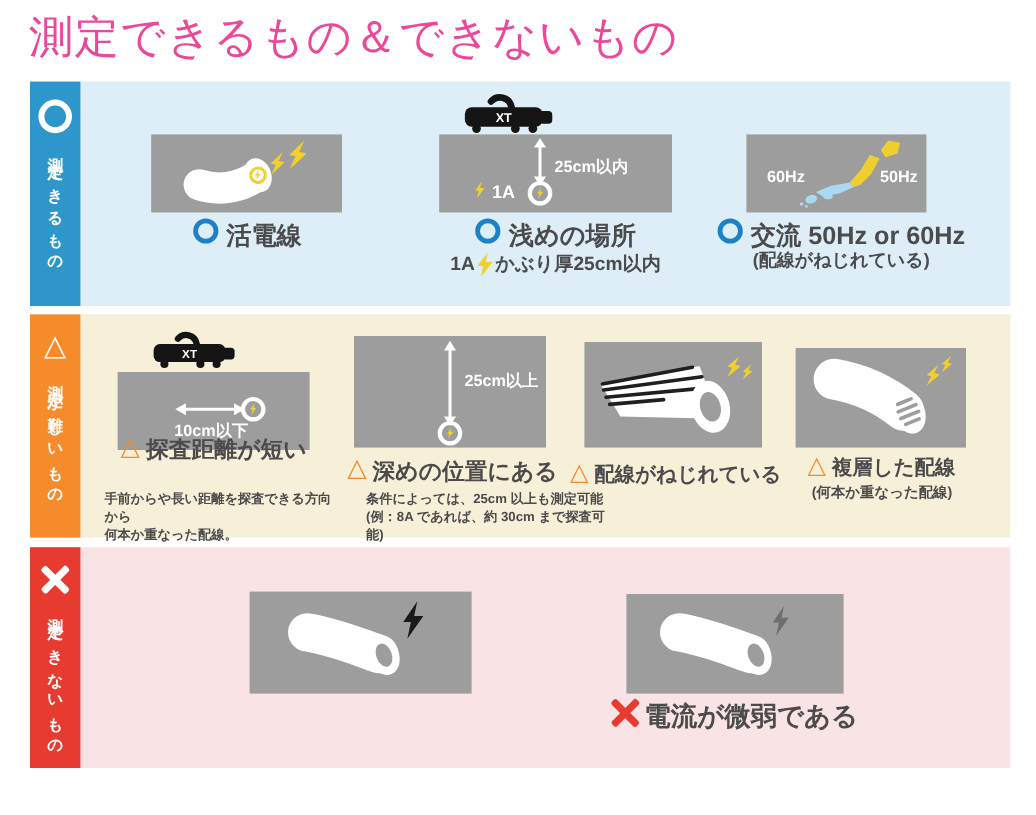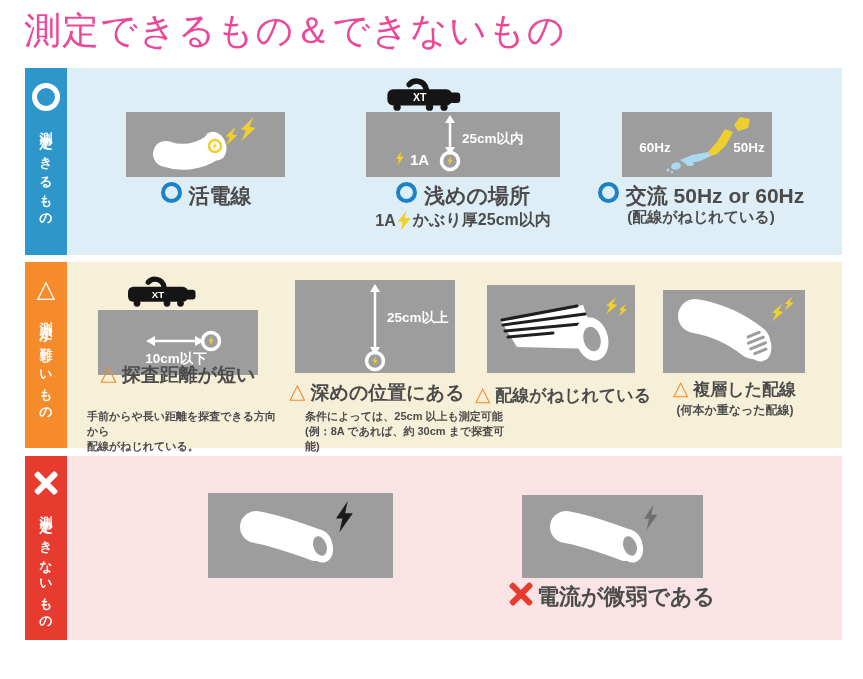--- a/index.html
+++ b/index.html
@@ -166,21 +166,21 @@
         <use href="#bolt" fill="#f1cf2d" transform="translate(110.5,26) scale(0.37)"></use>
         <text x="78" y="53" fill="#ffffff" font-size="13.5" font-weight="bold" text-anchor="middle">10cm以下</text>
       </svg>
     </div>
     <div class="item-label" style="left:58px; top:100px; width:190px; font-size:19px;">
       <span class="tri-mark" style="font-size:21px;"></span>
       <span>探査距離が短い</span>
     </div>
     <div class="caption" style="left:62px; top:147px; width:195px; font-size:11px; line-height:1.35;">
       <span style="display:block">手前からや長い距離を探査できる方向から</span>
-      <span style="display:block">配線がねじれている。</span>
+      <span style="display:block">何本か重なった配線。</span>
     </div>
 
     <div class="graybox" style="left:270px; top:18px; width:160px; height:93px;">
       <svg class="abs" style="left:0;top:0" width="160" height="93" viewBox="0 0 160 93">
         <polygon points="80,4 75,12 85,12" fill="#ffffff"></polygon>
         <line x1="80" y1="11" x2="80" y2="69" stroke="#ffffff" stroke-width="2.5"></line>
         <polygon points="80,75 75,67 85,67" fill="#ffffff"></polygon>
         <circle cx="80" cy="81" r="8.5" fill="none" stroke="#ffffff" stroke-width="3.5"></circle>
         <use href="#bolt" fill="#f1cf2d" transform="translate(77.5,76) scale(0.37)"></use>
         <text x="92" y="42" fill="#ffffff" font-size="13.5" font-weight="bold">25cm以上</text>

